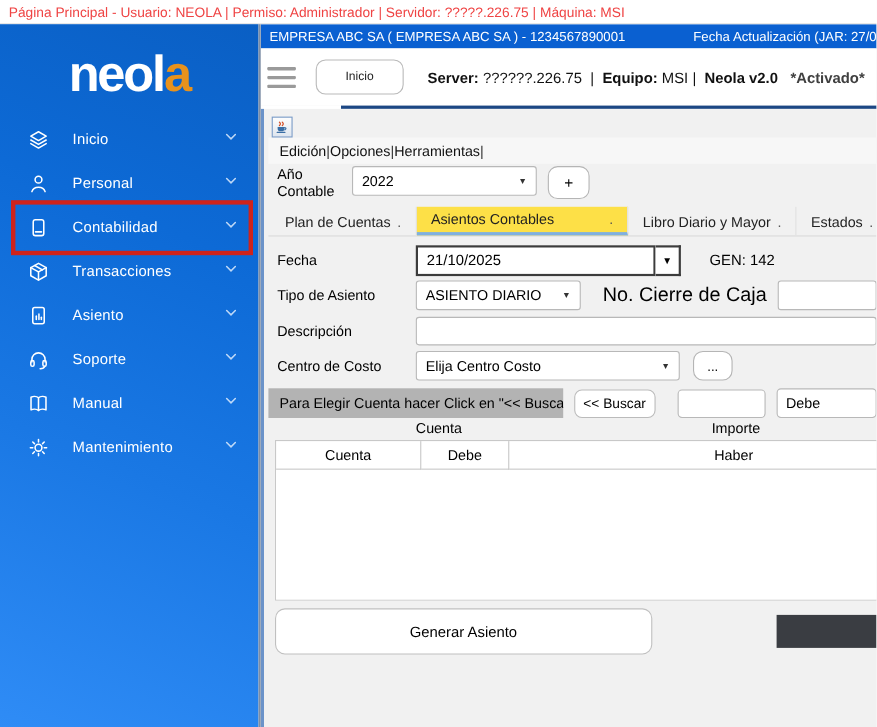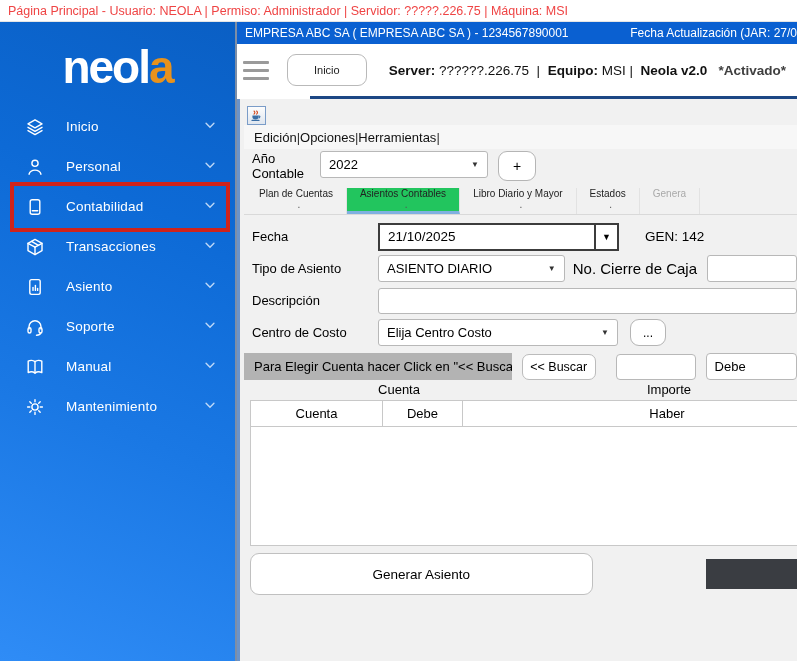--- a/index.html
+++ b/index.html
@@ -62,38 +62,38 @@
   .year-row { height:34px; display:flex; align-items:flex-start; padding-left:8px; margin-top:2px; }
   .year-label { font-size:13px; width:66px; }
   .combo { background:#fff; border:1px solid #b8b8b8; border-radius:3px; height:27px;
     display:flex; align-items:center; justify-content:space-between; padding:0 8px; font-size:13px; cursor:pointer; }
   .combo .arrow { font-size:8px; color:#333; margin-left:8px; }
   .year-combo { width:168px; margin-left:2px; }
   .plus-btn { margin-left:10px; width:38px; height:30px; border:1px solid #b5b5b5; border-radius:9px;
     background:#fff; font-size:14px; cursor:pointer; }
 
   .tabs { height:27px; display:flex; align-items:stretch; margin-top:3px; border-bottom:1px solid #d9d9d9; padding-left:2px; }
-  .tab { display:flex; align-items:center; padding:0 13px; font-size:10px; color:#222;
-    cursor:pointer; border-right:1px solid #e2e2e2; white-space:nowrap;flex-direction:column; }
+  .tab { display:flex; align-items:center; padding:0 13px; font-size:13px; color:#222;
+    cursor:pointer; border-right:1px solid #e2e2e2; white-space:nowrap; }
   .tab .dot { margin-left:6px; color:#555; }
-  .tab.active { background:#22c55e; border-bottom:3px solid #7fb0e0; }
+  .tab.active { background:#fde047; border-bottom:3px solid #7fb0e0;gap:44px; }
   .tab.disabled { color:#a9a9a9; }
 
   
   .form { margin-top:7px; }
   .frow { display:flex; align-items:center; margin:3px 0 3px 8px; height:29px; white-space:nowrap; }
   .flabel { width:126px; font-size:13px; flex:0 0 126px; }
   .date-wrap { display:flex; align-items:center; }
   .date-input { width:218px; height:28px; border:2px solid #3c3c3c; background:#fff;
     font-size:13.5px; padding:0 8px; outline:none; }
   .date-drop { width:23px; height:28px; border:2px solid #3c3c3c; border-left:none; background:#fff;
     display:flex; align-items:center; justify-content:center; font-size:9px; cursor:pointer; }
   .gen { margin-left:26px; font-size:13.5px; }
   .tipo-combo { width:276px; }
-  .cierre-label { margin-left:8px; font-size:15px;text-align:center; }
+  .cierre-label { margin-left:20px; font-size:18px;text-align:center; }
   .cierre-input { margin-left:10px; width:90px; height:27px; border:1px solid #b8b8b8; border-radius:3px; background:#fff; padding:0 6px; }
   .desc-input { flex:1; height:26px; border:1px solid #b8b8b8; border-radius:3px; background:#fff; padding:0 6px; font-size:13px; margin-right:0; }
   .centro-combo { width:240px; }
   .dots-btn { margin-left:12px; width:36px; height:27px; border:1px solid #b5b5b5; border-radius:9px; background:#fff; cursor:pointer; font-size:12px; }
 
   .search-row { display:flex; align-items:center; margin:6px 0 0 0; height:27px; }
   .hint { width:298px; height:27px; background:#b3b3b3; color:#000; font-size:13px;
     display:flex; align-items:center; padding-left:10px; white-space:nowrap; overflow:hidden; }
   .buscar-btn { margin-left:10px; width:82px; height:26px; background:#fff; border:1px solid #bbb;
     border-radius:7px; font-size:12.5px; cursor:pointer; }

